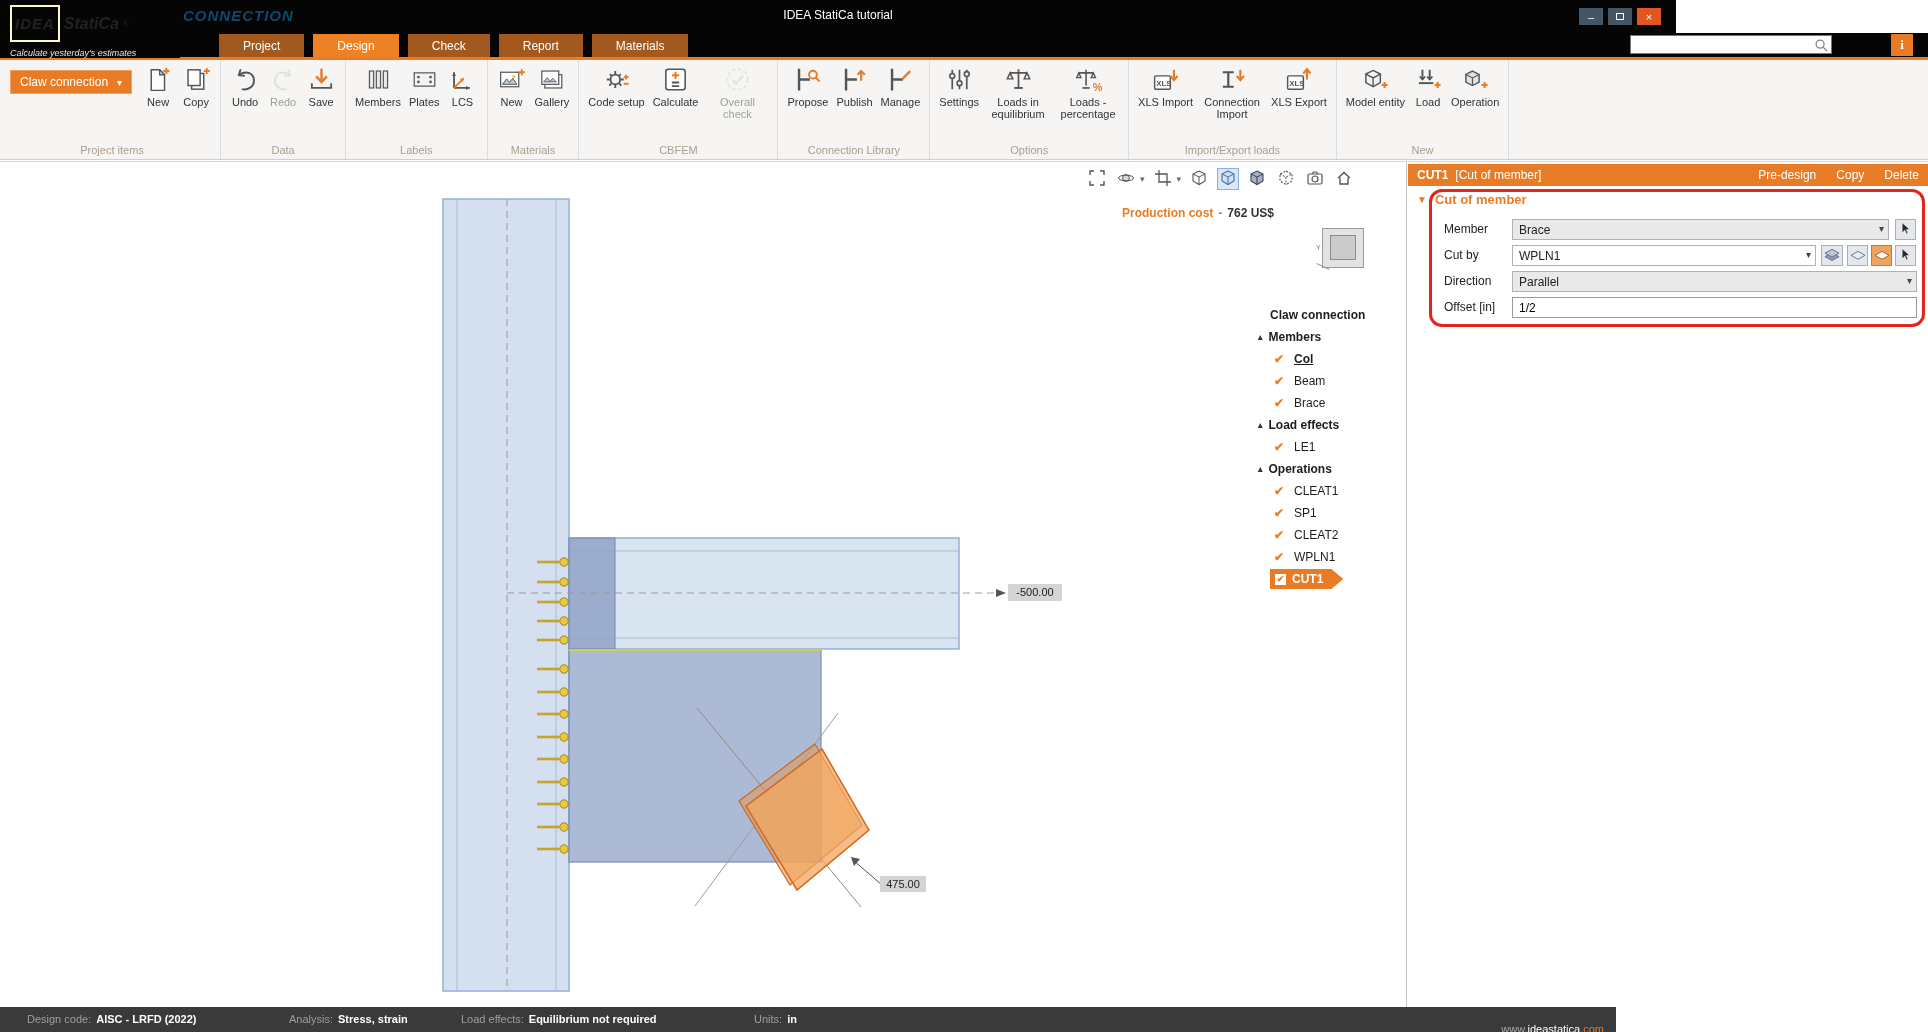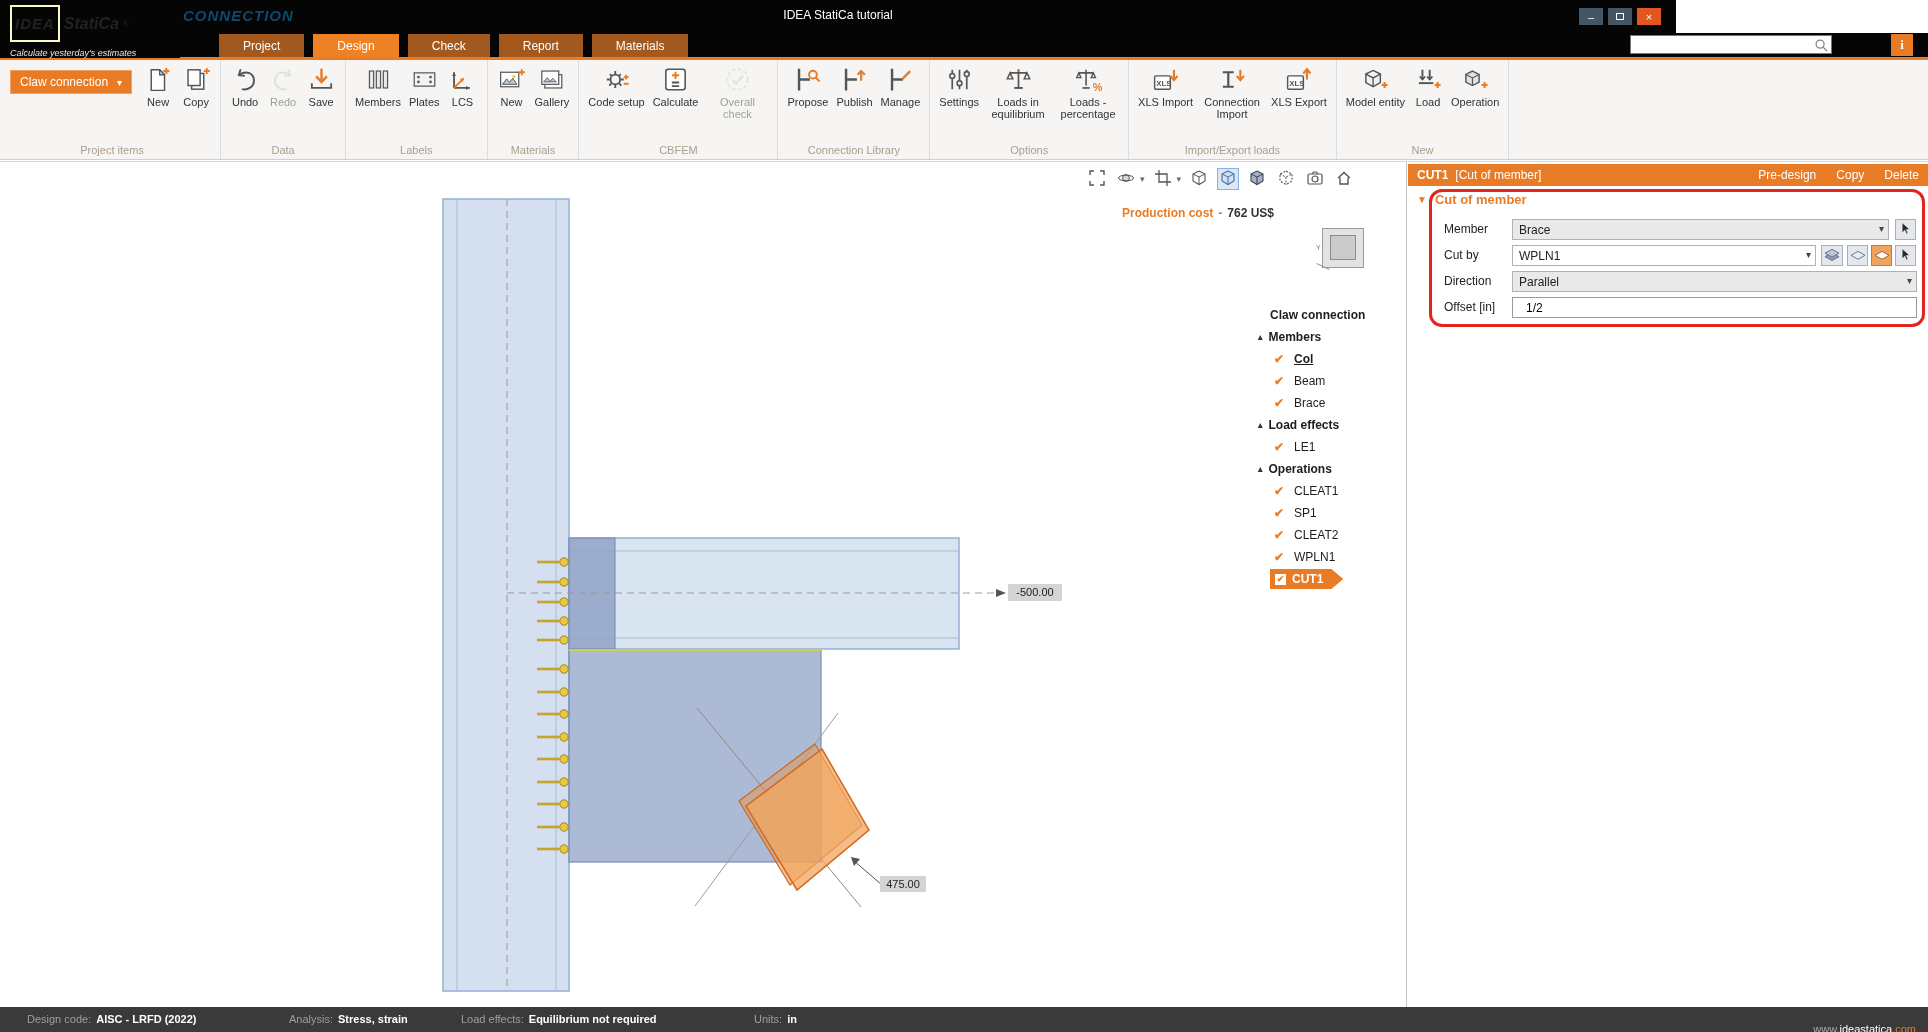--- a/index.html
+++ b/index.html
@@ -84,25 +84,25 @@
   .sec-title .tri { font-size:10px; }
   .prow { position:absolute; left:0; width:520px; height:21px; }
   .plabel { position:absolute; left:36px; top:3px; font-size:12px; color:#1d1d1d; }
   .dd { position:absolute; top:0; height:21px; border:1px solid #b2b2b2; background:#fff; display:flex; align-items:center; padding:0 18px 0 6px; font-size:12px; }
   .dd.gray { background:#e9e9e9; }
   .ddcaret { position:absolute; right:4px; top:3px; font-size:10px; color:#444; }
   .sqbtn { position:absolute; top:0; width:21px; height:21px; background:#e4e7eb; border:1px solid #a9afb8; display:flex; align-items:center; justify-content:center; }
   .sqbtn svg { width:15px; height:15px; }
   .sqbtn.wide svg { width:18px; height:14px; }
   .sqbtn.orange { background:#f0a35f; border:1px solid #cf7a22; }
-  .pinput { position:absolute; top:0; height:21px; border:1px solid #9a9a9a; background:#fff; font-size:12px; padding:0 13px; font-family:"Liberation Sans", sans-serif; }
+  .pinput { position:absolute; top:0; height:21px; border:1px solid #9a9a9a; background:#fff; font-size:12px; padding:0 6px; font-family:"Liberation Sans", sans-serif; }
   .red-annotation { position:absolute; left:21px; top:27px; width:496px; height:138px; border:3px solid #e1251c; border-radius:13px; pointer-events:none; z-index:9; }
 
   
-  .statusbar { position:absolute; left:0; top:1007px; width:1928px; height:25px; background:#3a3a3a; color:#fff; font-size:11px; z-index:20; }
+  .statusbar { position:absolute; left:0; top:1007px; width:1616px; height:25px; background:#3a3a3a; color:#fff; font-size:11px; z-index:20; }
   .sitem { position:absolute; top:6px; display:flex; gap:5px; white-space:nowrap; }
   .slabel { color:#9f9f9f; }
   .svalue { color:#fff; font-weight:bold; }
   .sweb { position:absolute; right:12px; top:16px;margin-left:20px; }
   .sweb .dim { color:#a8a8a8; }
   .sweb .lit { color:#fff; }
   .sweb .acc { color:#e87b25; }
 </style>
 </head>
 <body>

